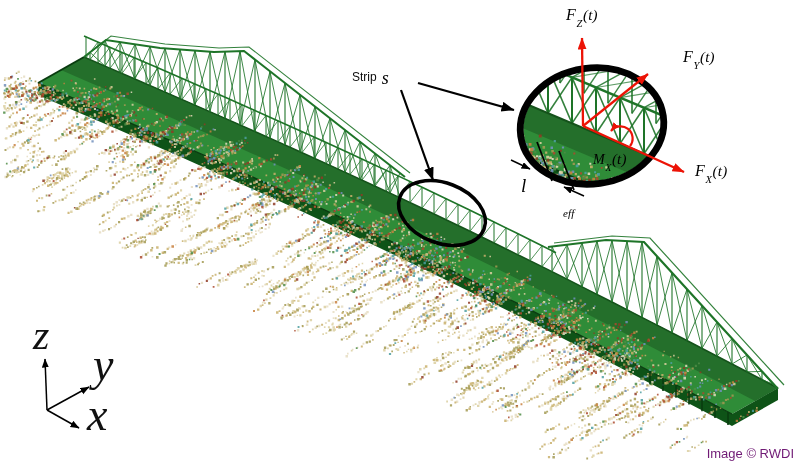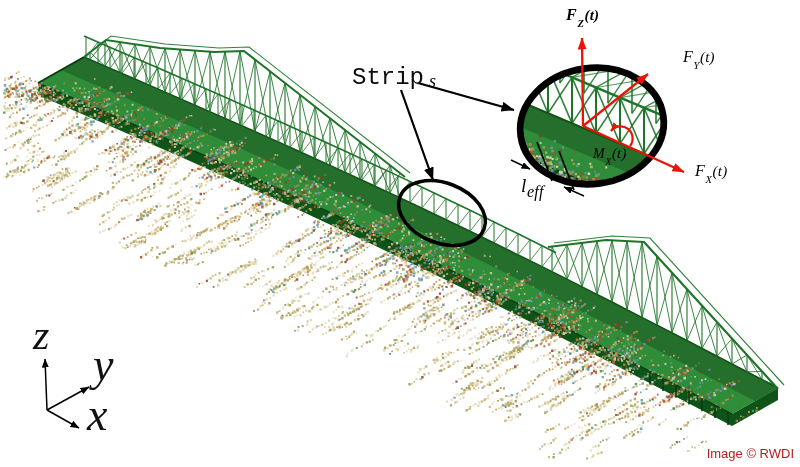--- a/index.html
+++ b/index.html
@@ -6,27 +6,27 @@
   .stage{position:relative;width:800px;height:467px;background:#ffffff;overflow:hidden;
          font-family:"Liberation Sans",sans-serif;}
   .stage svg{position:absolute;left:0;top:0;}
   .lbl{position:absolute;pointer-events:none;color:#000;white-space:nowrap;line-height:1;}
   .math{font-family:"Liberation Serif",serif;font-style:italic;font-size:16px;letter-spacing:.2px;}
   .math .msub{font-size:10.5px;font-style:italic;position:relative;top:3px;left:.5px;}
   .math .msuf{margin-left:1px;font-size:15px;}
   .mx-lbl{font-size:14px;}
   .mx-lbl .msub{font-size:9.5px;}
   .leff-lbl{font-size:19px;}
-  .leff-lbl .msub{font-size:16px;top:0;}
+  .leff-lbl .msub{font-size:11px;top:20px;margin-left:36px;}
   .axis{font-family:"Liberation Serif",serif;font-style:italic;font-size:46px;color:#111;}
   .axis.zsize{font-size:42px;}
-  .strip-lbl .sword{font-size:24px;color:#0d0d0d;font-family:Liberation Mono, monospace;}
+  .strip-lbl .sword{font-size:12px;color:#0d0d0d;font-family:Liberation Sans, sans-serif;}
   .strip-lbl .ssym{font-family:"Liberation Serif",serif;font-style:italic;font-size:18px;
                    margin-left:5px;position:relative;top:3px;}
-  .credit{position:absolute;right:6px;bottom:6px;font-size:13px;color:#b91c1c;
+  .credit{position:absolute;right:6px;bottom:6px;font-size:13px;color:#701a75;
           font-family:"Liberation Sans",sans-serif;pointer-events:none;}
 </style>
 </head>
 <body>
 
 <div class="stage">
   <svg id="scene" width="800" height="467" viewBox="0 0 800 467">
       <defs>
         <marker id="mkBlack" markerUnits="userSpaceOnUse" markerWidth="15" markerHeight="12" refX="12.5" refY="5" orient="auto">
           <path d="M0,0 L13,5 L0,10 z" fill="#000000"></path>
@@ -382,30 +382,30 @@
         <line x1="47" y1="410" x2="45" y2="359" stroke="#000000" stroke-width="1.5" marker-end="url(#mkAxis)"></line>
         <line x1="47" y1="410" x2="89" y2="387" stroke="#000000" stroke-width="1.5" marker-end="url(#mkAxis)"></line>
         <line x1="47" y1="410" x2="79" y2="428" stroke="#000000" stroke-width="1.5" marker-end="url(#mkAxis)"></line>
       </g>
     </svg>
 
   <div class="lbl strip-lbl" style="left:352px;top:66px;">
     <span class="sword">Strip</span><span class="ssym">s</span>
   </div>
 
-  <div class="lbl math" style="left:566px;top:7px;font-weight:bold;">
+  <div class="lbl math" style="left:566px;top:7px;">
     <span>F</span><sub class="msub">Z</sub><span class="msuf">(t)</span>
   </div>
   <div class="lbl math" style="left:683px;top:49px;">
     <span>F</span><sub class="msub">Y</sub><span class="msuf">(t)</span>
   </div>
   <div class="lbl math" style="left:695px;top:163px;">
     <span>F</span><sub class="msub">X</sub><span class="msuf">(t)</span>
   </div>
-  <div class="lbl math mx-lbl" style="left:593px;top:146px;">
+  <div class="lbl math mx-lbl" style="left:593px;top:152px;">
     <span>M</span><sub class="msub">X</sub><span class="msuf">(t)</span>
   </div>
   <div class="lbl math leff-lbl" style="left:521px;top:176px;">
     <span>l</span><sub class="msub">eff</sub>
   </div>
 
   <div class="lbl axis zsize" style="left:33px;top:314px;">z</div>
   <div class="lbl axis" style="left:93px;top:342px;">y</div>
   <div class="lbl axis" style="left:87px;top:392px;">x</div>
 

